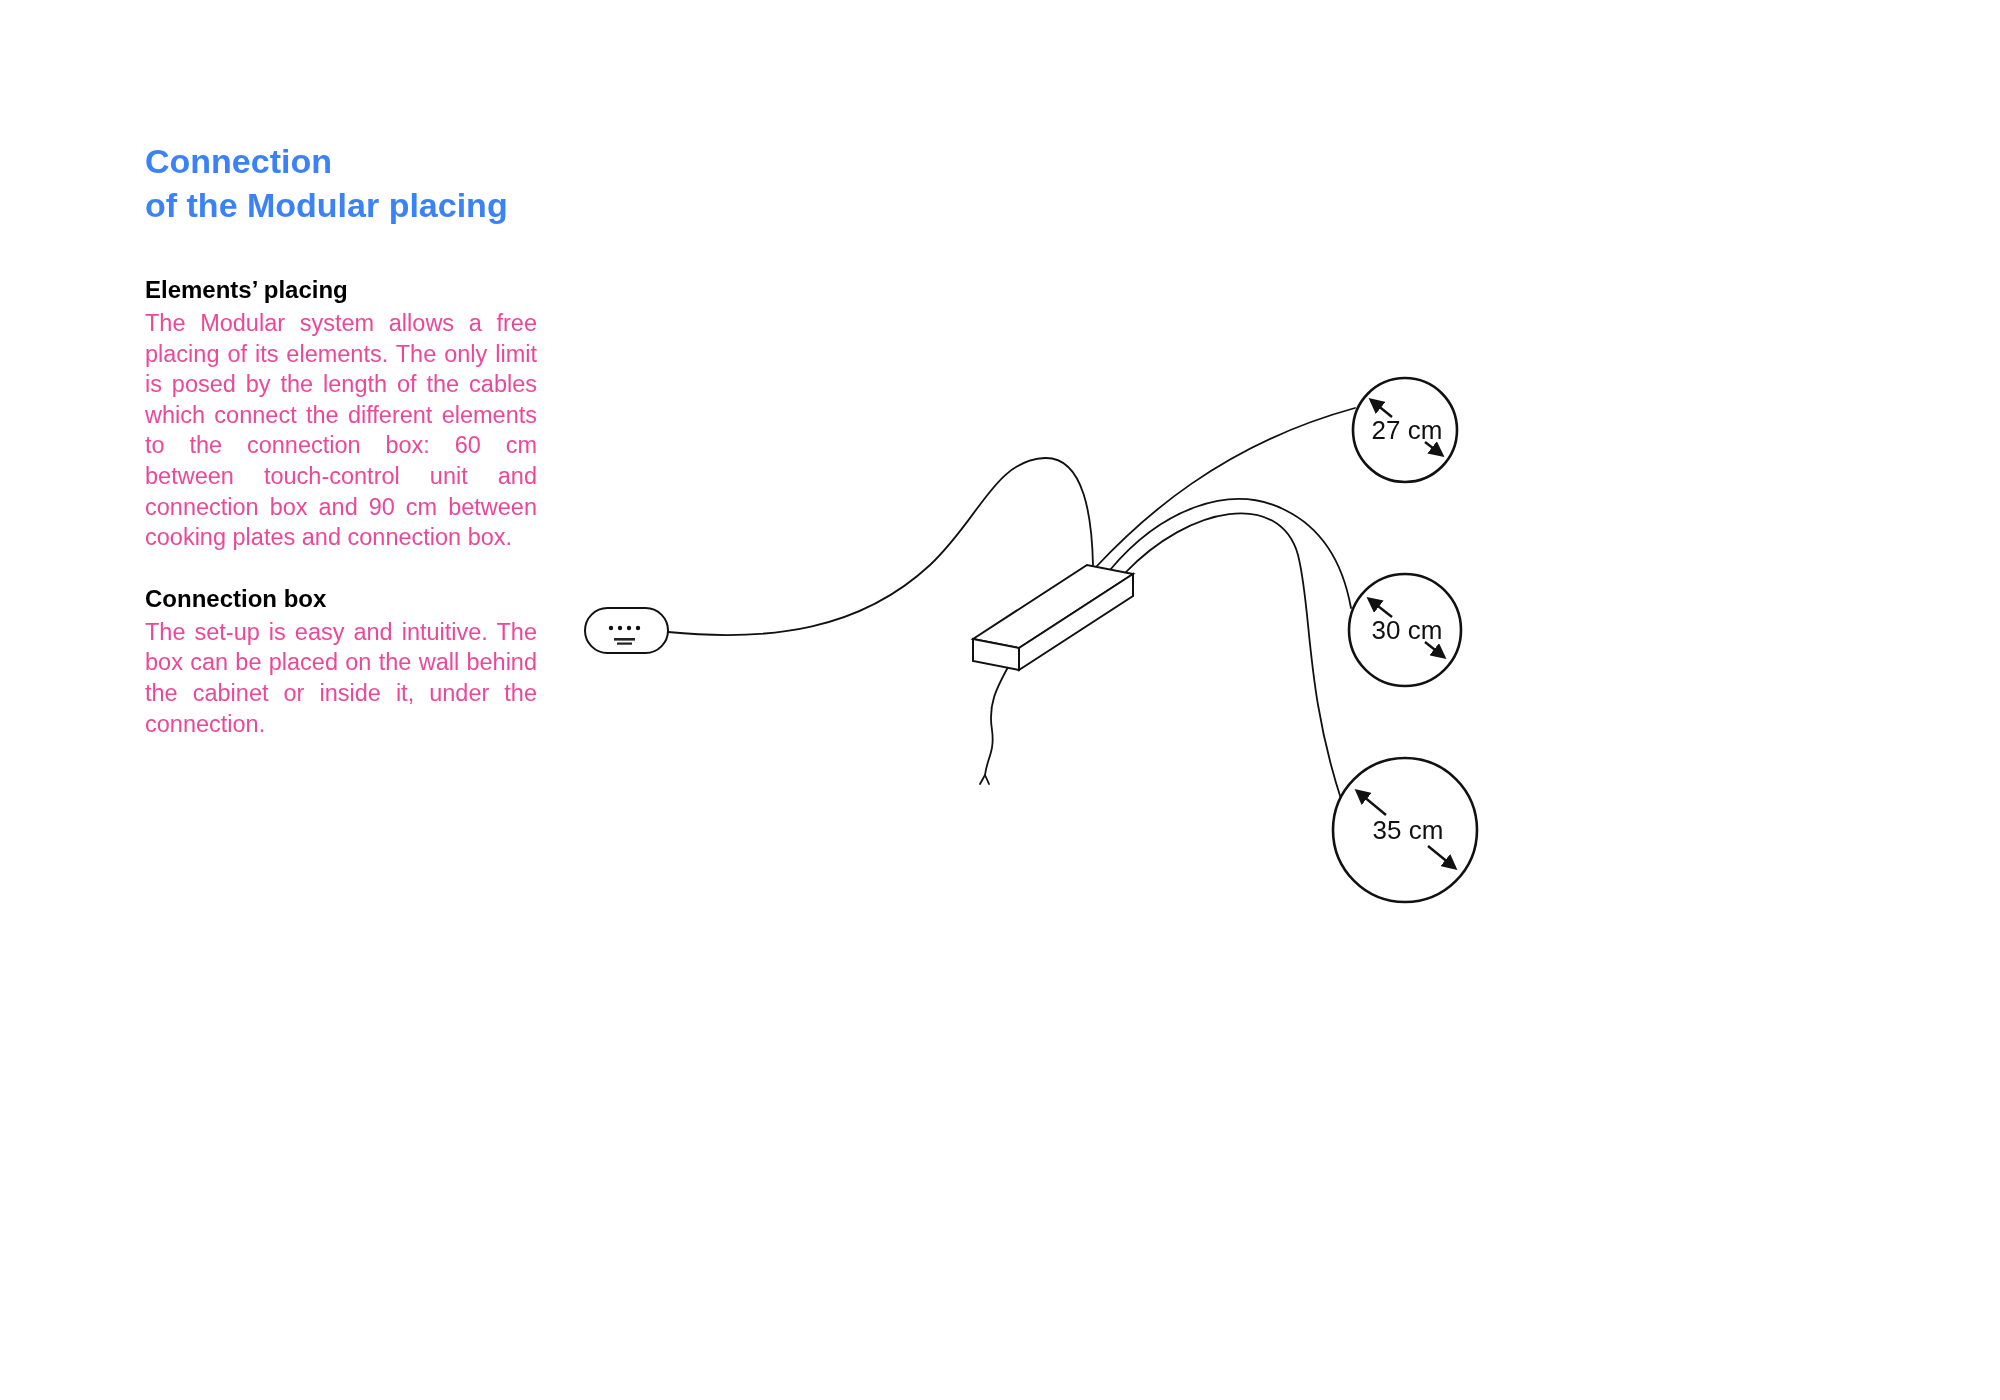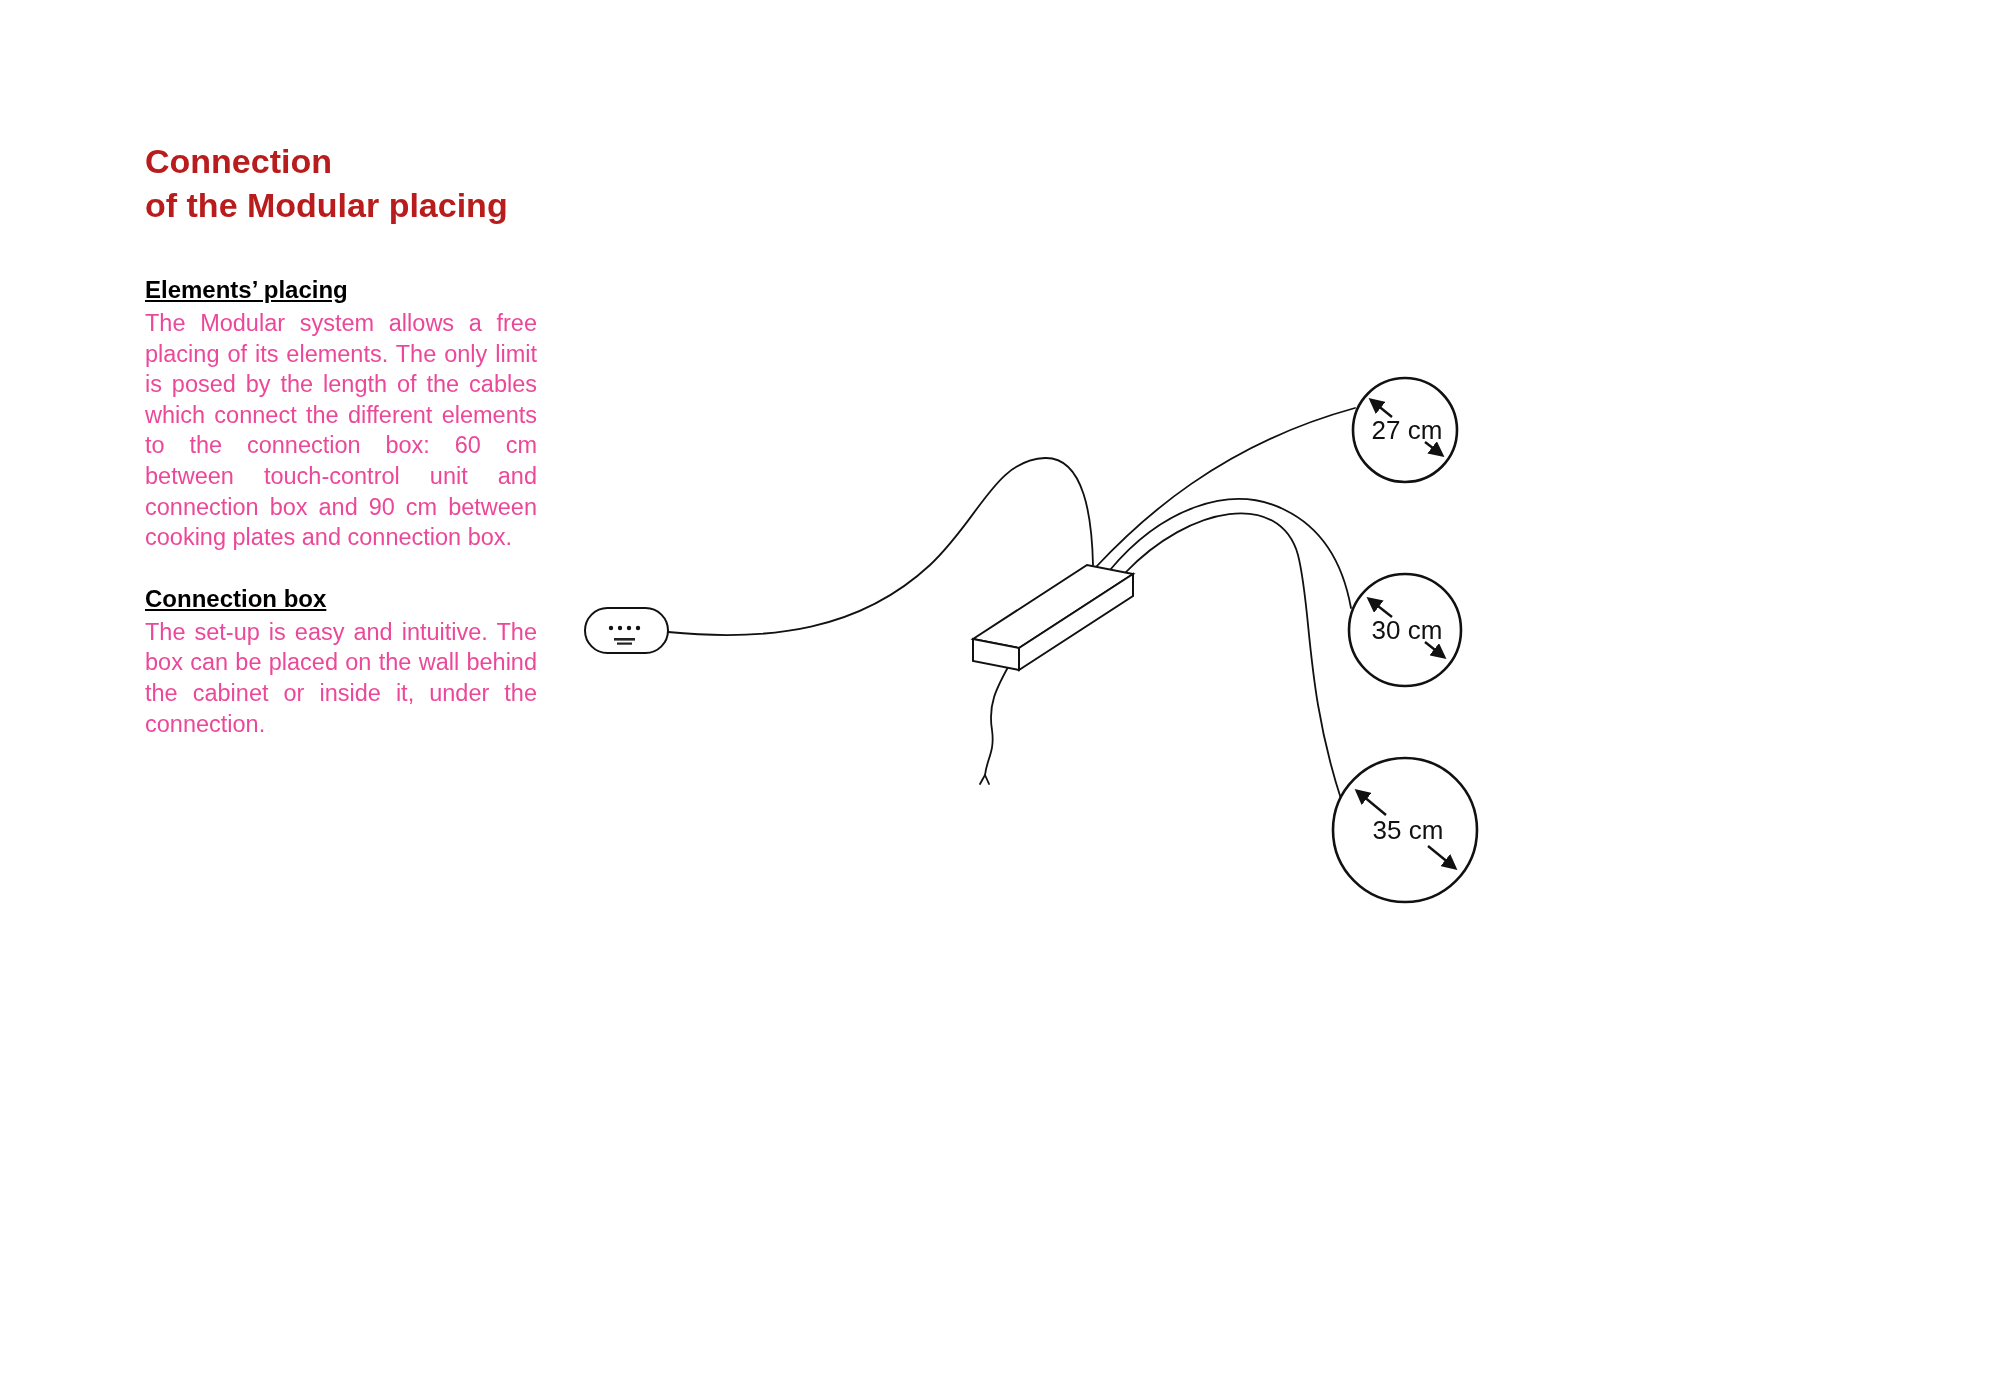--- a/index.html
+++ b/index.html
@@ -20,30 +20,29 @@
     position: absolute;
     left: 145px;
     top: 140px;
     width: 392px;
   }
   .title {
     font-size: 34px;
     font-weight: 700;
     line-height: 1.28;
     margin: 0 0 48px 0;
-    color: #b91c1c;
+    color: #3b82f6;
   }
   .title .tline { display: block; }
   .sec { margin-bottom: 31px; }
   .sec h2 {
     font-size: 24px;
     font-weight: 700;
     margin: 0 0 3px 0;
     line-height: 30px;
-    text-decoration: underline;
   }
   .sec p {
     font-size: 23.5px;
     line-height: 30.6px;
     margin: 0;
     text-align: justify;
     color: #ec4899;
   }
   .diagram {
     position: absolute;

